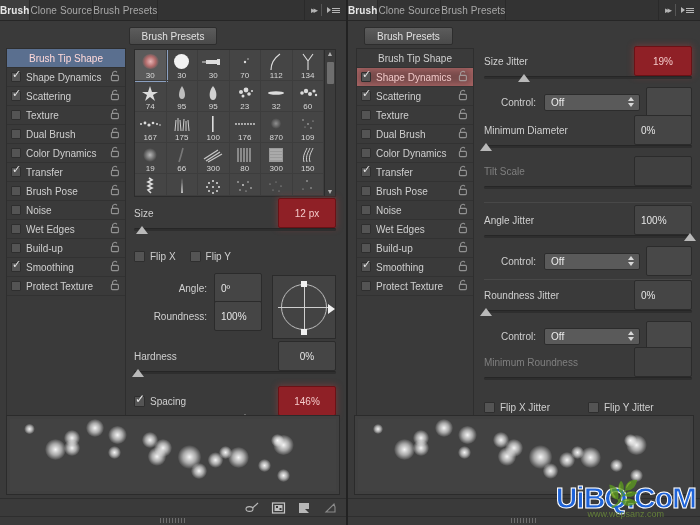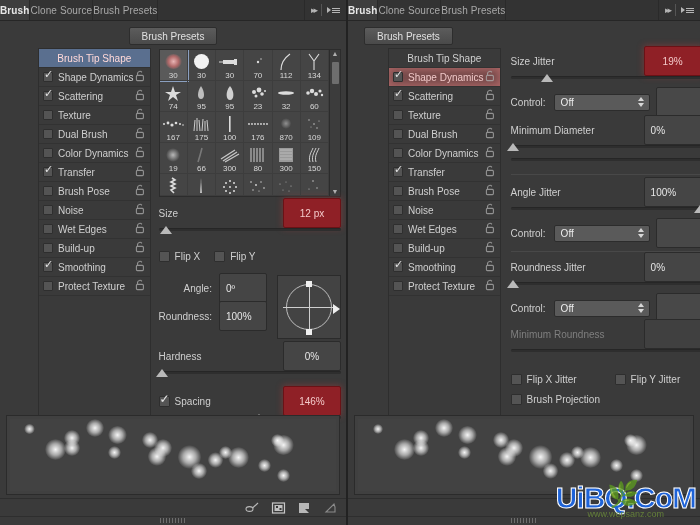--- a/index.html
+++ b/index.html
@@ -42,21 +42,21 @@
   
   .presets-row { height: 27px; display: flex; align-items: center; justify-content: center; padding-top: 3px; }
   .btn-presets {
     min-width: 88px; height: 18px; padding: 0 12px;
     background: linear-gradient(#5c5c5c, #4a4a4a);
     border: 1px solid #2d2d2d; border-radius: 2px;
     color: #e0e0e0; font-size: 10px; display: flex; align-items: center; justify-content: center;
   }
 
   
-  .body-split { display: flex; height: 386px; padding-left: 32px; }
+  .body-split { display: flex; height: 386px; }
   .sidebar {
     width: 120px; background: #3a3a3a;
     border: 1px solid #2e2e2e; margin: 0 2px 0 6px;
   }
   .panel-right .sidebar { width: 118px; margin-left: 8px; }
 
   .side-item {
     height: 19px; display: flex; align-items: center;
     border-bottom: 1px solid #323232;
     padding-left: 4px; position: relative;
@@ -911,20 +911,25 @@
         <div class="row" style="margin-top:10px">
           <span class="rlabel">Minimum Diameter</span>
           <span class="spacer"></span>
           <span class="field wide">0%</span>
         </div>
         <div class="slider">
           <span class="track"></span>
             <span class="thumb" id="md-thumb" style="left: 1%;"></span>
         </div>
 
+        <div class="row" style="margin-top:10px">
+          <span class="rlabel" style="color:#7f7f7f">Tilt Scale</span>
+          <span class="spacer"></span>
+          <span class="field disabled wide"></span>
+        </div>
         <div class="slider">
           <span class="track"></span>
         </div>
 
         <div class="sep"></div>
 
         <div class="row" style="margin-top:8px">
           <span class="rlabel">Angle Jitter</span>
           <span class="spacer"></span>
           <span class="field wide">100%</span>

